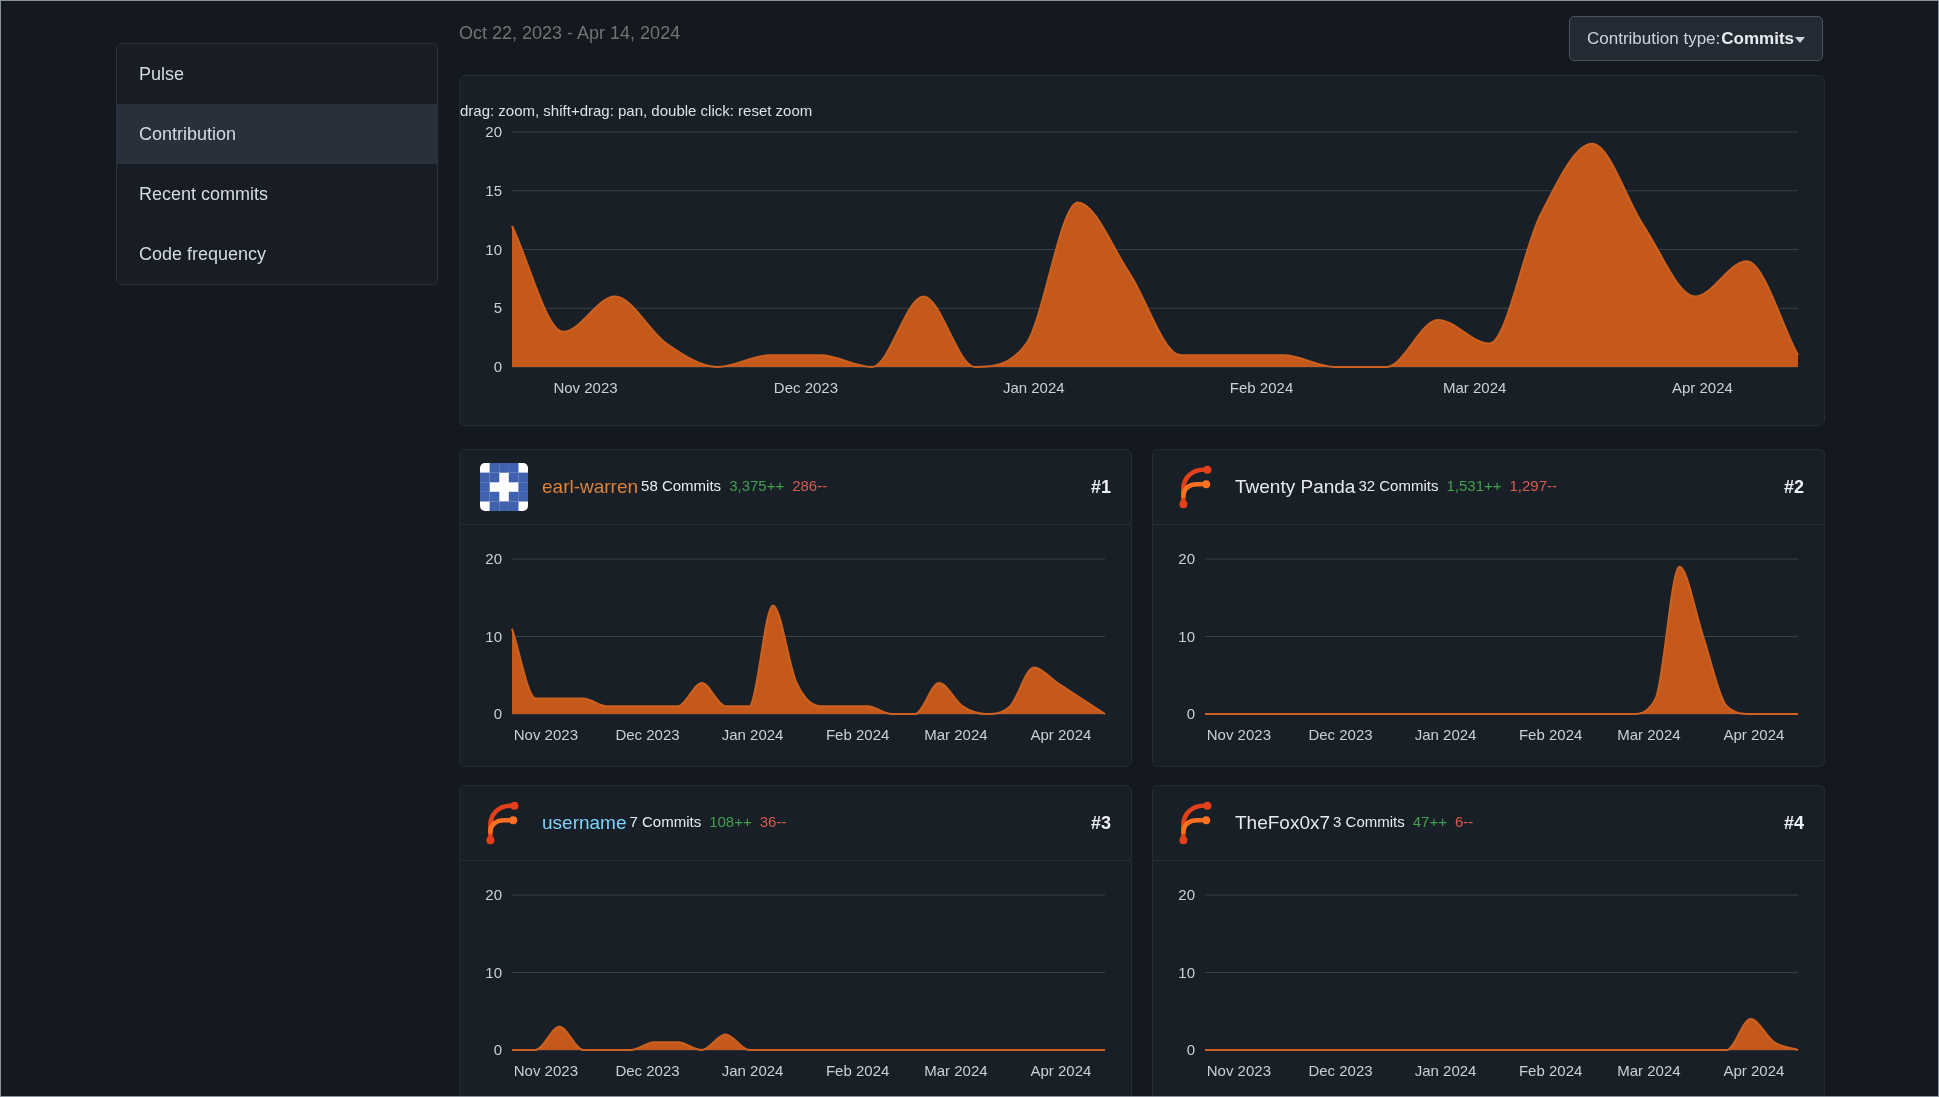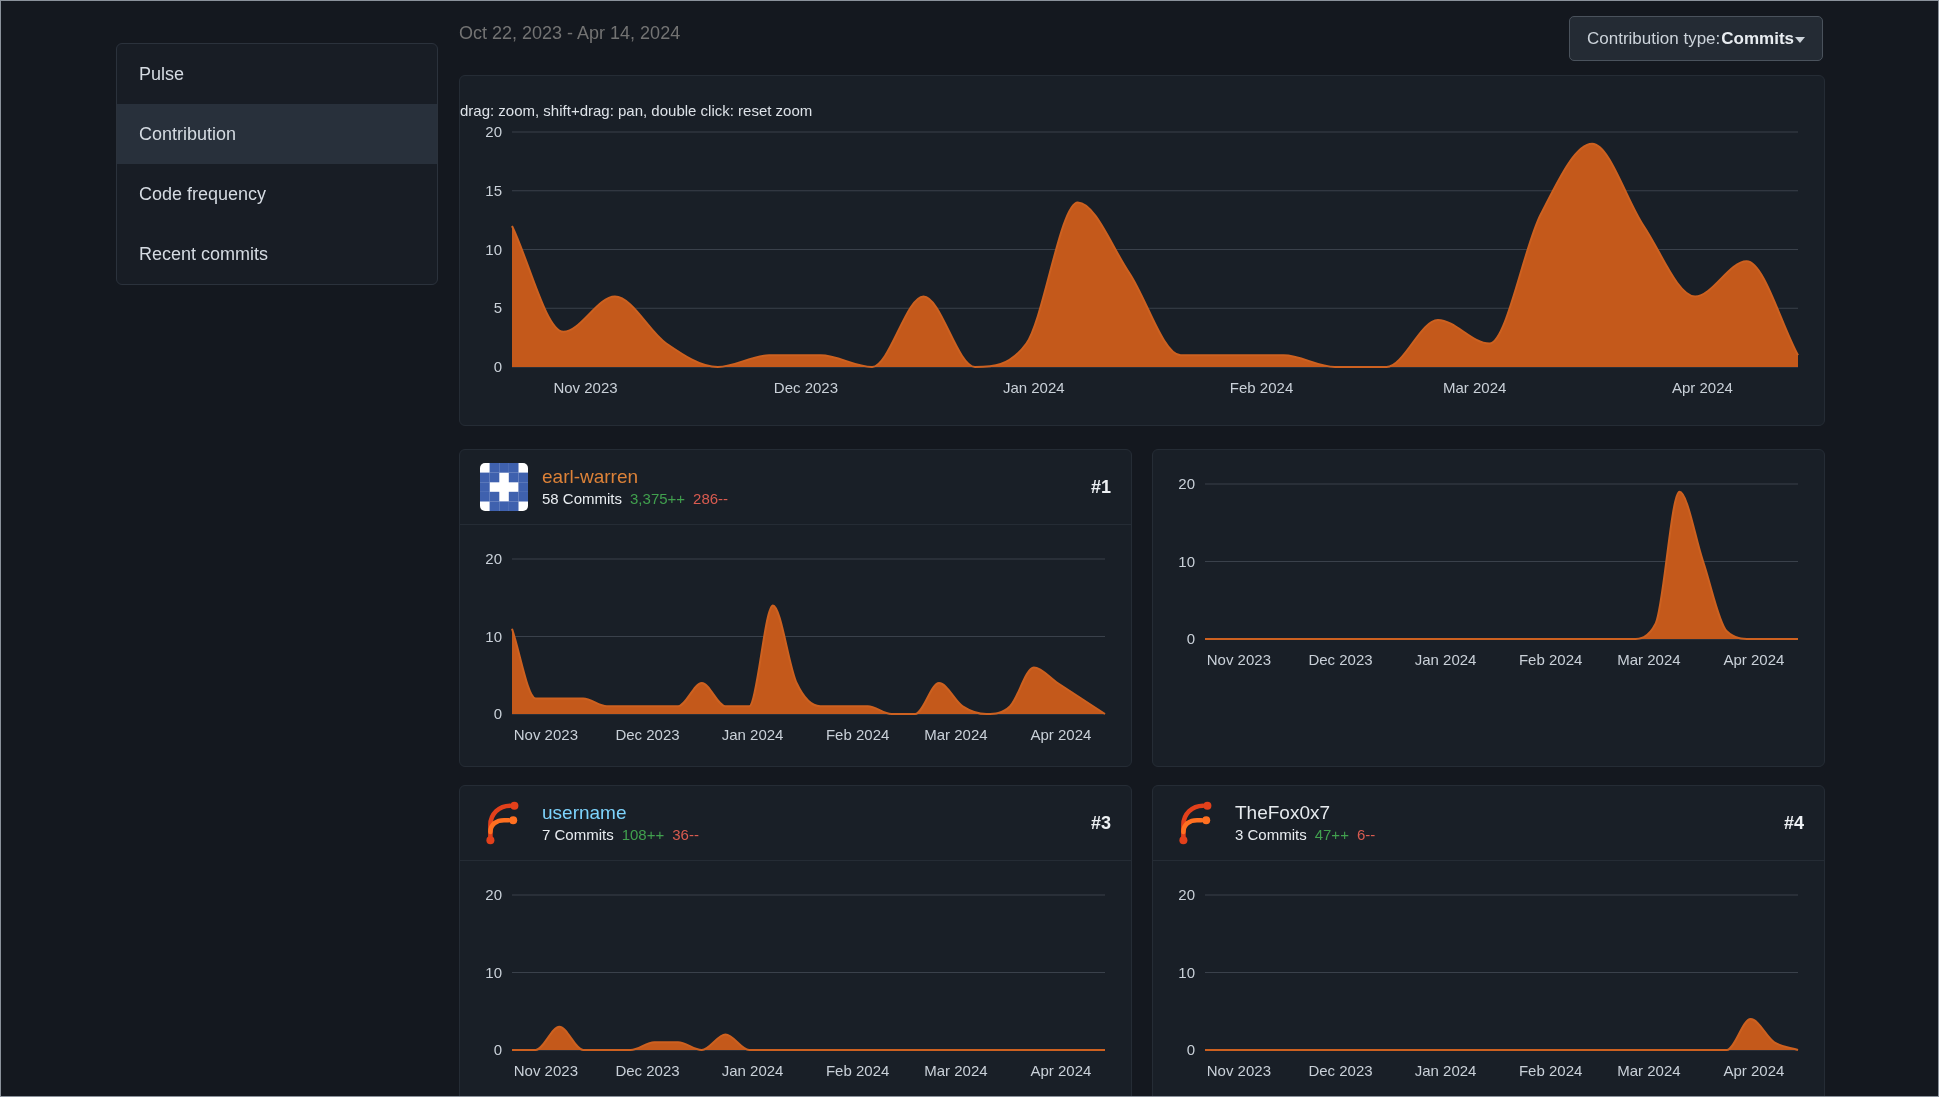--- a/index.html
+++ b/index.html
@@ -24,40 +24,40 @@
 
   
   .card{position:absolute;background:#191f27;border:1px solid #252c35;border-radius:6px;box-sizing:border-box;}
   #main-card{left:458px;top:74px;width:1366px;height:351px;}
   .hint{position:absolute;top:26px;left:0;right:0;font-size:15px;font-weight:400;color:#dde2e8;}
 
   .contrib-card{width:673px;height:318px;}
   .c-head{height:75px;display:flex;align-items:center;gap:14px;padding:0 20px;
           border-bottom:1px solid #252c35;box-sizing:border-box;}
   .avatar{width:48px;height:48px;border-radius:5px;flex:none;display:block;}
-  .c-info{display:flex;flex-direction:column;gap:3px;}
+  .c-info{display:flex;flex-direction:row;gap:3px;}
   .c-name{font-size:19px;text-decoration:none;line-height:1.1;}
   .c-stats{font-size:15px;font-weight:400;color:#e9edf1;display:flex;gap:8px;white-space:nowrap;}
   .adds{color:var(--additions-green);}
   .dels{color:var(--deletions-red);}
   .c-rank{margin-left:auto;font-size:18px;font-weight:700;color:#edf0f3;}
 
   svg text{font-family:"Liberation Sans",sans-serif;}
   .chart-svg{display:block;}
 </style>
 </head>
 <body>
 
 <div class="screen">
 
   <nav class="sidebar" id="sidebar">
       <div class="menu-item">Pulse</div>
       <div class="menu-item active">Contribution</div>
+      <div class="menu-item">Recent commits</div>
       <div class="menu-item">Code frequency</div>
-      <div class="menu-item">Recent commits</div>
     </nav>
 
   <h1 class="page-title">Oct 22, 2023 - Apr 14, 2024</h1>
 
   <button class="ctype-btn">
     <span>Contribution type:</span>
     <b>Commits</b>
     <span class="caret"></span>
   </button>
 
@@ -128,87 +128,107 @@
           <text x="187.54285714285714" y="215" text-anchor="middle" fill="#c9d0d8" font-size="15">Dec 2023</text>
           <text x="292.5885714285714" y="215" text-anchor="middle" fill="#c9d0d8" font-size="15">Jan 2024</text>
           <text x="397.63428571428574" y="215" text-anchor="middle" fill="#c9d0d8" font-size="15">Feb 2024</text>
           <text x="495.90285714285716" y="215" text-anchor="middle" fill="#c9d0d8" font-size="15">Mar 2024</text>
           <text x="600.9485714285714" y="215" text-anchor="middle" fill="#c9d0d8" font-size="15">Apr 2024</text>
           <path d="M52.0 103.8 C59.9 127.0 67.8 173.5 75.7 173.5 C83.6 173.5 91.5 173.5 99.4 173.5 C107.3 173.5 115.3 173.5 123.2 173.5 C131.1 173.5 139.0 181.3 146.9 181.3 C154.8 181.3 162.7 181.3 170.6 181.3 C178.5 181.3 186.4 181.3 194.3 181.3 C202.2 181.3 210.1 181.3 218.0 181.3 C225.9 181.3 233.9 158.0 241.8 158.0 C249.7 158.0 257.6 181.3 265.5 181.3 C273.4 181.3 281.3 181.3 289.2 181.3 C297.1 181.3 305.0 80.5 312.9 80.5 C320.8 80.5 328.7 141.2 336.6 158.0 C344.5 174.8 352.5 181.3 360.4 181.3 C368.3 181.3 376.2 181.3 384.1 181.3 C392.0 181.3 399.9 181.3 407.8 181.3 C415.7 181.3 423.6 189.0 431.5 189.0 C439.4 189.0 447.3 189.0 455.2 189.0 C463.1 189.0 471.1 158.0 479.0 158.0 C486.9 158.0 494.8 176.1 502.7 181.3 C510.6 186.4 518.5 189.0 526.4 189.0 C534.3 189.0 542.2 189.0 550.1 181.3 C558.0 173.5 565.9 142.5 573.8 142.5 C581.7 142.5 589.7 152.8 597.6 158.0 C605.5 163.2 613.4 168.3 621.3 173.5 C629.2 178.7 637.1 183.8 645.0 189.0 L645 189 L52 189 Z" fill="#c4591b"></path>
           <path d="M52.0 103.8 C59.9 127.0 67.8 173.5 75.7 173.5 C83.6 173.5 91.5 173.5 99.4 173.5 C107.3 173.5 115.3 173.5 123.2 173.5 C131.1 173.5 139.0 181.3 146.9 181.3 C154.8 181.3 162.7 181.3 170.6 181.3 C178.5 181.3 186.4 181.3 194.3 181.3 C202.2 181.3 210.1 181.3 218.0 181.3 C225.9 181.3 233.9 158.0 241.8 158.0 C249.7 158.0 257.6 181.3 265.5 181.3 C273.4 181.3 281.3 181.3 289.2 181.3 C297.1 181.3 305.0 80.5 312.9 80.5 C320.8 80.5 328.7 141.2 336.6 158.0 C344.5 174.8 352.5 181.3 360.4 181.3 C368.3 181.3 376.2 181.3 384.1 181.3 C392.0 181.3 399.9 181.3 407.8 181.3 C415.7 181.3 423.6 189.0 431.5 189.0 C439.4 189.0 447.3 189.0 455.2 189.0 C463.1 189.0 471.1 158.0 479.0 158.0 C486.9 158.0 494.8 176.1 502.7 181.3 C510.6 186.4 518.5 189.0 526.4 189.0 C534.3 189.0 542.2 189.0 550.1 181.3 C558.0 173.5 565.9 142.5 573.8 142.5 C581.7 142.5 589.7 152.8 597.6 158.0 C605.5 163.2 613.4 168.3 621.3 173.5 C629.2 178.7 637.1 183.8 645.0 189.0" fill="none" stroke="#cd6120" stroke-width="2"></path>
         </svg>
       </section>
       <section class="card contrib-card" style="left: 1151px; top: 448px;">
-    <svg class="chart-svg contrib-chart" width="671" height="241">
-          <line x1="52" y1="189" x2="645" y2="189" stroke="#3a414b" stroke-width="1"></line>
-          <text x="42" y="194" text-anchor="end" fill="#c9d0d8" font-size="15">0</text>
-          <line x1="52" y1="111.5" x2="645" y2="111.5" stroke="#3a414b" stroke-width="1"></line>
-          <text x="42" y="116.5" text-anchor="end" fill="#c9d0d8" font-size="15">10</text>
-          <line x1="52" y1="34" x2="645" y2="34" stroke="#3a414b" stroke-width="1"></line>
-          <text x="42" y="39" text-anchor="end" fill="#c9d0d8" font-size="15">20</text>
-          <text x="85.88571428571429" y="215" text-anchor="middle" fill="#c9d0d8" font-size="15">Nov 2023</text>
-          <text x="187.54285714285714" y="215" text-anchor="middle" fill="#c9d0d8" font-size="15">Dec 2023</text>
-          <text x="292.5885714285714" y="215" text-anchor="middle" fill="#c9d0d8" font-size="15">Jan 2024</text>
-          <text x="397.63428571428574" y="215" text-anchor="middle" fill="#c9d0d8" font-size="15">Feb 2024</text>
-          <text x="495.90285714285716" y="215" text-anchor="middle" fill="#c9d0d8" font-size="15">Mar 2024</text>
-          <text x="600.9485714285714" y="215" text-anchor="middle" fill="#c9d0d8" font-size="15">Apr 2024</text>
-          <path d="M52.0 189.0 C59.9 189.0 67.8 189.0 75.7 189.0 C83.6 189.0 91.5 189.0 99.4 189.0 C107.3 189.0 115.3 189.0 123.2 189.0 C131.1 189.0 139.0 189.0 146.9 189.0 C154.8 189.0 162.7 189.0 170.6 189.0 C178.5 189.0 186.4 189.0 194.3 189.0 C202.2 189.0 210.1 189.0 218.0 189.0 C225.9 189.0 233.9 189.0 241.8 189.0 C249.7 189.0 257.6 189.0 265.5 189.0 C273.4 189.0 281.3 189.0 289.2 189.0 C297.1 189.0 305.0 189.0 312.9 189.0 C320.8 189.0 328.7 189.0 336.6 189.0 C344.5 189.0 352.5 189.0 360.4 189.0 C368.3 189.0 376.2 189.0 384.1 189.0 C392.0 189.0 399.9 189.0 407.8 189.0 C415.7 189.0 423.6 189.0 431.5 189.0 C439.4 189.0 447.3 189.0 455.2 189.0 C463.1 189.0 471.1 189.0 479.0 189.0 C486.9 189.0 494.8 189.0 502.7 173.5 C510.6 158.0 518.5 41.8 526.4 41.8 C534.3 41.8 542.2 88.3 550.1 111.5 C558.0 134.8 565.9 173.5 573.8 181.3 C581.7 189.0 589.7 189.0 597.6 189.0 C605.5 189.0 613.4 189.0 621.3 189.0 C629.2 189.0 637.1 189.0 645.0 189.0 L645 189 L52 189 Z" fill="#c4591b"></path>
-          <path d="M52.0 189.0 C59.9 189.0 67.8 189.0 75.7 189.0 C83.6 189.0 91.5 189.0 99.4 189.0 C107.3 189.0 115.3 189.0 123.2 189.0 C131.1 189.0 139.0 189.0 146.9 189.0 C154.8 189.0 162.7 189.0 170.6 189.0 C178.5 189.0 186.4 189.0 194.3 189.0 C202.2 189.0 210.1 189.0 218.0 189.0 C225.9 189.0 233.9 189.0 241.8 189.0 C249.7 189.0 257.6 189.0 265.5 189.0 C273.4 189.0 281.3 189.0 289.2 189.0 C297.1 189.0 305.0 189.0 312.9 189.0 C320.8 189.0 328.7 189.0 336.6 189.0 C344.5 189.0 352.5 189.0 360.4 189.0 C368.3 189.0 376.2 189.0 384.1 189.0 C392.0 189.0 399.9 189.0 407.8 189.0 C415.7 189.0 423.6 189.0 431.5 189.0 C439.4 189.0 447.3 189.0 455.2 189.0 C463.1 189.0 471.1 189.0 479.0 189.0 C486.9 189.0 494.8 189.0 502.7 173.5 C510.6 158.0 518.5 41.8 526.4 41.8 C534.3 41.8 542.2 88.3 550.1 111.5 C558.0 134.8 565.9 173.5 573.8 181.3 C581.7 189.0 589.7 189.0 597.6 189.0 C605.5 189.0 613.4 189.0 621.3 189.0 C629.2 189.0 637.1 189.0 645.0 189.0" fill="none" stroke="#cd6120" stroke-width="2"></path>
-        </svg>
-      </section>
-      <section class="card contrib-card" style="left: 458px; top: 784px;">
     <div class="c-head">
       <svg class="avatar" viewBox="0 0 24 24">
     <g fill="none" stroke-width="2.3" stroke-linecap="round">
       <path d="M5.2 20 V13 C5.2 7.4 9.6 3.4 15 3.4" stroke="#e2401b"></path>
       <path d="M5.2 16.5 C5.2 12.6 8.4 10.6 12 10.6 h2.2" stroke="#ff7021"></path>
     </g>
     <circle cx="17.2" cy="3.4" r="2" fill="#e2401b"></circle>
     <circle cx="16.6" cy="10.6" r="2" fill="#ff7021"></circle>
     <circle cx="5.2" cy="20.6" r="2" fill="#e2401b"></circle>
   </svg>
       <div class="c-info">
-        <a class="c-name" href="#" style="color:#7dd3fc">username</a>
-        <div class="c-stats">
-          <span>7 Commits</span>
-          <span class="adds">108++</span>
-          <span class="dels">36--</span>
-        </div>
-      </div>
-      <span class="c-rank">#3</span>
-    </div>
-    <svg class="chart-svg contrib-chart" width="671" height="241">
-          <line x1="52" y1="189" x2="645" y2="189" stroke="#3a414b" stroke-width="1"></line>
-          <text x="42" y="194" text-anchor="end" fill="#c9d0d8" font-size="15">0</text>
-          <line x1="52" y1="111.5" x2="645" y2="111.5" stroke="#3a414b" stroke-width="1"></line>
-          <text x="42" y="116.5" text-anchor="end" fill="#c9d0d8" font-size="15">10</text>
-          <line x1="52" y1="34" x2="645" y2="34" stroke="#3a414b" stroke-width="1"></line>
-          <text x="42" y="39" text-anchor="end" fill="#c9d0d8" font-size="15">20</text>
-          <text x="85.88571428571429" y="215" text-anchor="middle" fill="#c9d0d8" font-size="15">Nov 2023</text>
-          <text x="187.54285714285714" y="215" text-anchor="middle" fill="#c9d0d8" font-size="15">Dec 2023</text>
-          <text x="292.5885714285714" y="215" text-anchor="middle" fill="#c9d0d8" font-size="15">Jan 2024</text>
-          <text x="397.63428571428574" y="215" text-anchor="middle" fill="#c9d0d8" font-size="15">Feb 2024</text>
-          <text x="495.90285714285716" y="215" text-anchor="middle" fill="#c9d0d8" font-size="15">Mar 2024</text>
-          <text x="600.9485714285714" y="215" text-anchor="middle" fill="#c9d0d8" font-size="15">Apr 2024</text>
-          <path d="M52.0 189.0 C59.9 189.0 67.8 189.0 75.7 189.0 C83.6 189.0 91.5 165.8 99.4 165.8 C107.3 165.8 115.3 189.0 123.2 189.0 C131.1 189.0 139.0 189.0 146.9 189.0 C154.8 189.0 162.7 189.0 170.6 189.0 C178.5 189.0 186.4 181.3 194.3 181.3 C202.2 181.3 210.1 181.3 218.0 181.3 C225.9 181.3 233.9 189.0 241.8 189.0 C249.7 189.0 257.6 173.5 265.5 173.5 C273.4 173.5 281.3 189.0 289.2 189.0 C297.1 189.0 305.0 189.0 312.9 189.0 C320.8 189.0 328.7 189.0 336.6 189.0 C344.5 189.0 352.5 189.0 360.4 189.0 C368.3 189.0 376.2 189.0 384.1 189.0 C392.0 189.0 399.9 189.0 407.8 189.0 C415.7 189.0 423.6 189.0 431.5 189.0 C439.4 189.0 447.3 189.0 455.2 189.0 C463.1 189.0 471.1 189.0 479.0 189.0 C486.9 189.0 494.8 189.0 502.7 189.0 C510.6 189.0 518.5 189.0 526.4 189.0 C534.3 189.0 542.2 189.0 550.1 189.0 C558.0 189.0 565.9 189.0 573.8 189.0 C581.7 189.0 589.7 189.0 597.6 189.0 C605.5 189.0 613.4 189.0 621.3 189.0 C629.2 189.0 637.1 189.0 645.0 189.0 L645 189 L52 189 Z" fill="#c4591b"></path>
-          <path d="M52.0 189.0 C59.9 189.0 67.8 189.0 75.7 189.0 C83.6 189.0 91.5 165.8 99.4 165.8 C107.3 165.8 115.3 189.0 123.2 189.0 C131.1 189.0 139.0 189.0 146.9 189.0 C154.8 189.0 162.7 189.0 170.6 189.0 C178.5 189.0 186.4 181.3 194.3 181.3 C202.2 181.3 210.1 181.3 218.0 181.3 C225.9 181.3 233.9 189.0 241.8 189.0 C249.7 189.0 257.6 173.5 265.5 173.5 C273.4 173.5 281.3 189.0 289.2 189.0 C297.1 189.0 305.0 189.0 312.9 189.0 C320.8 189.0 328.7 189.0 336.6 189.0 C344.5 189.0 352.5 189.0 360.4 189.0 C368.3 189.0 376.2 189.0 384.1 189.0 C392.0 189.0 399.9 189.0 407.8 189.0 C415.7 189.0 423.6 189.0 431.5 189.0 C439.4 189.0 447.3 189.0 455.2 189.0 C463.1 189.0 471.1 189.0 479.0 189.0 C486.9 189.0 494.8 189.0 502.7 189.0 C510.6 189.0 518.5 189.0 526.4 189.0 C534.3 189.0 542.2 189.0 550.1 189.0 C558.0 189.0 565.9 189.0 573.8 189.0 C581.7 189.0 589.7 189.0 597.6 189.0 C605.5 189.0 613.4 189.0 621.3 189.0 C629.2 189.0 637.1 189.0 645.0 189.0" fill="none" stroke="#cd6120" stroke-width="2"></path>
-        </svg>
-      </section>
-      <section class="card contrib-card" style="left: 1151px; top: 784px;">
+        <a class="c-name" href="#" style="color:#e6eaee">Twenty Panda</a>
+        <div class="c-stats">
+          <span>32 Commits</span>
+          <span class="adds">1,531++</span>
+          <span class="dels">1,297--</span>
+        </div>
+      </div>
+      <span class="c-rank">#2</span>
+    </div>
+    <svg class="chart-svg contrib-chart" width="671" height="241">
+          <line x1="52" y1="189" x2="645" y2="189" stroke="#3a414b" stroke-width="1"></line>
+          <text x="42" y="194" text-anchor="end" fill="#c9d0d8" font-size="15">0</text>
+          <line x1="52" y1="111.5" x2="645" y2="111.5" stroke="#3a414b" stroke-width="1"></line>
+          <text x="42" y="116.5" text-anchor="end" fill="#c9d0d8" font-size="15">10</text>
+          <line x1="52" y1="34" x2="645" y2="34" stroke="#3a414b" stroke-width="1"></line>
+          <text x="42" y="39" text-anchor="end" fill="#c9d0d8" font-size="15">20</text>
+          <text x="85.88571428571429" y="215" text-anchor="middle" fill="#c9d0d8" font-size="15">Nov 2023</text>
+          <text x="187.54285714285714" y="215" text-anchor="middle" fill="#c9d0d8" font-size="15">Dec 2023</text>
+          <text x="292.5885714285714" y="215" text-anchor="middle" fill="#c9d0d8" font-size="15">Jan 2024</text>
+          <text x="397.63428571428574" y="215" text-anchor="middle" fill="#c9d0d8" font-size="15">Feb 2024</text>
+          <text x="495.90285714285716" y="215" text-anchor="middle" fill="#c9d0d8" font-size="15">Mar 2024</text>
+          <text x="600.9485714285714" y="215" text-anchor="middle" fill="#c9d0d8" font-size="15">Apr 2024</text>
+          <path d="M52.0 189.0 C59.9 189.0 67.8 189.0 75.7 189.0 C83.6 189.0 91.5 189.0 99.4 189.0 C107.3 189.0 115.3 189.0 123.2 189.0 C131.1 189.0 139.0 189.0 146.9 189.0 C154.8 189.0 162.7 189.0 170.6 189.0 C178.5 189.0 186.4 189.0 194.3 189.0 C202.2 189.0 210.1 189.0 218.0 189.0 C225.9 189.0 233.9 189.0 241.8 189.0 C249.7 189.0 257.6 189.0 265.5 189.0 C273.4 189.0 281.3 189.0 289.2 189.0 C297.1 189.0 305.0 189.0 312.9 189.0 C320.8 189.0 328.7 189.0 336.6 189.0 C344.5 189.0 352.5 189.0 360.4 189.0 C368.3 189.0 376.2 189.0 384.1 189.0 C392.0 189.0 399.9 189.0 407.8 189.0 C415.7 189.0 423.6 189.0 431.5 189.0 C439.4 189.0 447.3 189.0 455.2 189.0 C463.1 189.0 471.1 189.0 479.0 189.0 C486.9 189.0 494.8 189.0 502.7 173.5 C510.6 158.0 518.5 41.8 526.4 41.8 C534.3 41.8 542.2 88.3 550.1 111.5 C558.0 134.8 565.9 173.5 573.8 181.3 C581.7 189.0 589.7 189.0 597.6 189.0 C605.5 189.0 613.4 189.0 621.3 189.0 C629.2 189.0 637.1 189.0 645.0 189.0 L645 189 L52 189 Z" fill="#c4591b"></path>
+          <path d="M52.0 189.0 C59.9 189.0 67.8 189.0 75.7 189.0 C83.6 189.0 91.5 189.0 99.4 189.0 C107.3 189.0 115.3 189.0 123.2 189.0 C131.1 189.0 139.0 189.0 146.9 189.0 C154.8 189.0 162.7 189.0 170.6 189.0 C178.5 189.0 186.4 189.0 194.3 189.0 C202.2 189.0 210.1 189.0 218.0 189.0 C225.9 189.0 233.9 189.0 241.8 189.0 C249.7 189.0 257.6 189.0 265.5 189.0 C273.4 189.0 281.3 189.0 289.2 189.0 C297.1 189.0 305.0 189.0 312.9 189.0 C320.8 189.0 328.7 189.0 336.6 189.0 C344.5 189.0 352.5 189.0 360.4 189.0 C368.3 189.0 376.2 189.0 384.1 189.0 C392.0 189.0 399.9 189.0 407.8 189.0 C415.7 189.0 423.6 189.0 431.5 189.0 C439.4 189.0 447.3 189.0 455.2 189.0 C463.1 189.0 471.1 189.0 479.0 189.0 C486.9 189.0 494.8 189.0 502.7 173.5 C510.6 158.0 518.5 41.8 526.4 41.8 C534.3 41.8 542.2 88.3 550.1 111.5 C558.0 134.8 565.9 173.5 573.8 181.3 C581.7 189.0 589.7 189.0 597.6 189.0 C605.5 189.0 613.4 189.0 621.3 189.0 C629.2 189.0 637.1 189.0 645.0 189.0" fill="none" stroke="#cd6120" stroke-width="2"></path>
+        </svg>
+      </section>
+      <section class="card contrib-card" style="left: 458px; top: 784px;">
     <div class="c-head">
       <svg class="avatar" viewBox="0 0 24 24">
     <g fill="none" stroke-width="2.3" stroke-linecap="round">
       <path d="M5.2 20 V13 C5.2 7.4 9.6 3.4 15 3.4" stroke="#e2401b"></path>
       <path d="M5.2 16.5 C5.2 12.6 8.4 10.6 12 10.6 h2.2" stroke="#ff7021"></path>
     </g>
     <circle cx="17.2" cy="3.4" r="2" fill="#e2401b"></circle>
     <circle cx="16.6" cy="10.6" r="2" fill="#ff7021"></circle>
     <circle cx="5.2" cy="20.6" r="2" fill="#e2401b"></circle>
   </svg>
       <div class="c-info">
+        <a class="c-name" href="#" style="color:#7dd3fc">username</a>
+        <div class="c-stats">
+          <span>7 Commits</span>
+          <span class="adds">108++</span>
+          <span class="dels">36--</span>
+        </div>
+      </div>
+      <span class="c-rank">#3</span>
+    </div>
+    <svg class="chart-svg contrib-chart" width="671" height="241">
+          <line x1="52" y1="189" x2="645" y2="189" stroke="#3a414b" stroke-width="1"></line>
+          <text x="42" y="194" text-anchor="end" fill="#c9d0d8" font-size="15">0</text>
+          <line x1="52" y1="111.5" x2="645" y2="111.5" stroke="#3a414b" stroke-width="1"></line>
+          <text x="42" y="116.5" text-anchor="end" fill="#c9d0d8" font-size="15">10</text>
+          <line x1="52" y1="34" x2="645" y2="34" stroke="#3a414b" stroke-width="1"></line>
+          <text x="42" y="39" text-anchor="end" fill="#c9d0d8" font-size="15">20</text>
+          <text x="85.88571428571429" y="215" text-anchor="middle" fill="#c9d0d8" font-size="15">Nov 2023</text>
+          <text x="187.54285714285714" y="215" text-anchor="middle" fill="#c9d0d8" font-size="15">Dec 2023</text>
+          <text x="292.5885714285714" y="215" text-anchor="middle" fill="#c9d0d8" font-size="15">Jan 2024</text>
+          <text x="397.63428571428574" y="215" text-anchor="middle" fill="#c9d0d8" font-size="15">Feb 2024</text>
+          <text x="495.90285714285716" y="215" text-anchor="middle" fill="#c9d0d8" font-size="15">Mar 2024</text>
+          <text x="600.9485714285714" y="215" text-anchor="middle" fill="#c9d0d8" font-size="15">Apr 2024</text>
+          <path d="M52.0 189.0 C59.9 189.0 67.8 189.0 75.7 189.0 C83.6 189.0 91.5 165.8 99.4 165.8 C107.3 165.8 115.3 189.0 123.2 189.0 C131.1 189.0 139.0 189.0 146.9 189.0 C154.8 189.0 162.7 189.0 170.6 189.0 C178.5 189.0 186.4 181.3 194.3 181.3 C202.2 181.3 210.1 181.3 218.0 181.3 C225.9 181.3 233.9 189.0 241.8 189.0 C249.7 189.0 257.6 173.5 265.5 173.5 C273.4 173.5 281.3 189.0 289.2 189.0 C297.1 189.0 305.0 189.0 312.9 189.0 C320.8 189.0 328.7 189.0 336.6 189.0 C344.5 189.0 352.5 189.0 360.4 189.0 C368.3 189.0 376.2 189.0 384.1 189.0 C392.0 189.0 399.9 189.0 407.8 189.0 C415.7 189.0 423.6 189.0 431.5 189.0 C439.4 189.0 447.3 189.0 455.2 189.0 C463.1 189.0 471.1 189.0 479.0 189.0 C486.9 189.0 494.8 189.0 502.7 189.0 C510.6 189.0 518.5 189.0 526.4 189.0 C534.3 189.0 542.2 189.0 550.1 189.0 C558.0 189.0 565.9 189.0 573.8 189.0 C581.7 189.0 589.7 189.0 597.6 189.0 C605.5 189.0 613.4 189.0 621.3 189.0 C629.2 189.0 637.1 189.0 645.0 189.0 L645 189 L52 189 Z" fill="#c4591b"></path>
+          <path d="M52.0 189.0 C59.9 189.0 67.8 189.0 75.7 189.0 C83.6 189.0 91.5 165.8 99.4 165.8 C107.3 165.8 115.3 189.0 123.2 189.0 C131.1 189.0 139.0 189.0 146.9 189.0 C154.8 189.0 162.7 189.0 170.6 189.0 C178.5 189.0 186.4 181.3 194.3 181.3 C202.2 181.3 210.1 181.3 218.0 181.3 C225.9 181.3 233.9 189.0 241.8 189.0 C249.7 189.0 257.6 173.5 265.5 173.5 C273.4 173.5 281.3 189.0 289.2 189.0 C297.1 189.0 305.0 189.0 312.9 189.0 C320.8 189.0 328.7 189.0 336.6 189.0 C344.5 189.0 352.5 189.0 360.4 189.0 C368.3 189.0 376.2 189.0 384.1 189.0 C392.0 189.0 399.9 189.0 407.8 189.0 C415.7 189.0 423.6 189.0 431.5 189.0 C439.4 189.0 447.3 189.0 455.2 189.0 C463.1 189.0 471.1 189.0 479.0 189.0 C486.9 189.0 494.8 189.0 502.7 189.0 C510.6 189.0 518.5 189.0 526.4 189.0 C534.3 189.0 542.2 189.0 550.1 189.0 C558.0 189.0 565.9 189.0 573.8 189.0 C581.7 189.0 589.7 189.0 597.6 189.0 C605.5 189.0 613.4 189.0 621.3 189.0 C629.2 189.0 637.1 189.0 645.0 189.0" fill="none" stroke="#cd6120" stroke-width="2"></path>
+        </svg>
+      </section>
+      <section class="card contrib-card" style="left: 1151px; top: 784px;">
+    <div class="c-head">
+      <svg class="avatar" viewBox="0 0 24 24">
+    <g fill="none" stroke-width="2.3" stroke-linecap="round">
+      <path d="M5.2 20 V13 C5.2 7.4 9.6 3.4 15 3.4" stroke="#e2401b"></path>
+      <path d="M5.2 16.5 C5.2 12.6 8.4 10.6 12 10.6 h2.2" stroke="#ff7021"></path>
+    </g>
+    <circle cx="17.2" cy="3.4" r="2" fill="#e2401b"></circle>
+    <circle cx="16.6" cy="10.6" r="2" fill="#ff7021"></circle>
+    <circle cx="5.2" cy="20.6" r="2" fill="#e2401b"></circle>
+  </svg>
+      <div class="c-info">
         <a class="c-name" href="#" style="color:#e6eaee">TheFox0x7</a>
         <div class="c-stats">
           <span>3 Commits</span>
           <span class="adds">47++</span>
           <span class="dels">6--</span>
         </div>
       </div>
       <span class="c-rank">#4</span>
     </div>
     <svg class="chart-svg contrib-chart" width="671" height="241">

